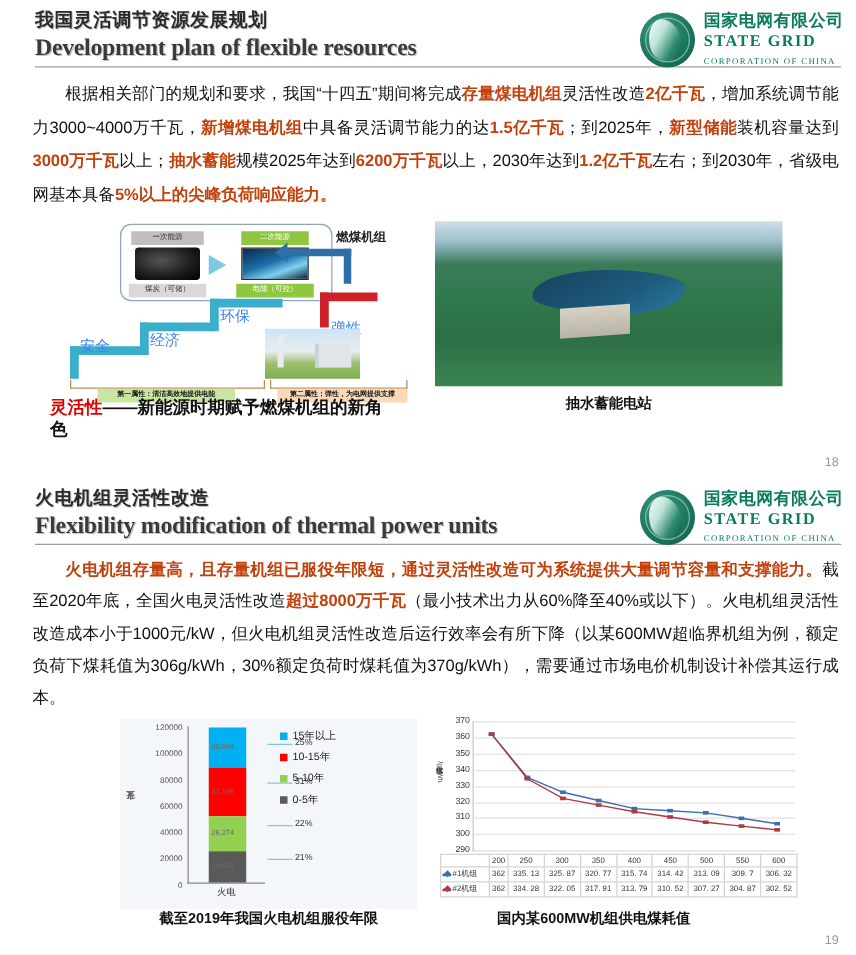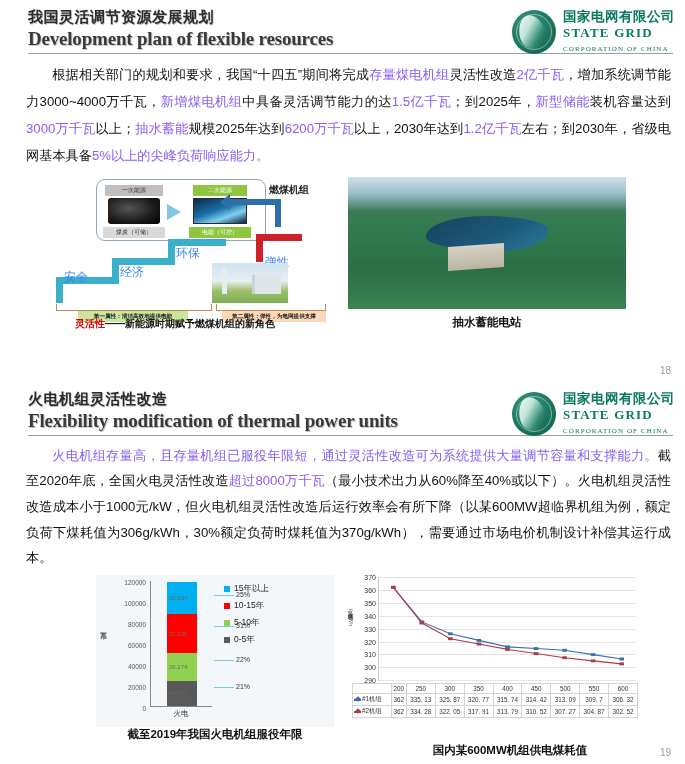--- a/index.html
+++ b/index.html
@@ -58,21 +58,21 @@
     font-size: 7px; color: #0b7a5e; letter-spacing: 1.1px;
     font-family: "Liberation Serif", "DejaVu Serif", serif; margin-top: 7px;
   }
 
   
   .para {
     margin: 10px 14px 0 26px; font-size: 13.2px; color: #111;
     line-height: 2.05; text-align: justify;
   }
   .para .ind { display: inline-block; width: 26px; }
-  .rd { color: #8b5cf6; font-weight: normal; }
+  .rd { color: #c2410c; font-weight: bold; }
 
   
   .figs1 { position: relative; margin-top: 6px; height: 170px; }
 
   .diag {
     position: absolute; left: 44px; top: 2px; width: 294px; height: 150px;
   }
   .diag-box {
     position: absolute; left: 52px; top: 2px; width: 170px; height: 62px;
     border: 1.2px solid #8ea7bd; border-radius: 9px; background: #fff;
@@ -142,21 +142,21 @@
     position: absolute; height: 7px; border: 1px solid #c08c54; border-top: none;
   }
   .attr {
     position: absolute; height: 11px; font-size: 5.6px; line-height: 11px;
     text-align: center; font-weight: bold; color: #1a1a1a;
   }
   .attr-1 { background: #c9e6a0; }
   .attr-2 { background: #fbd9b8; }
   .diag-cap {
     position: absolute; left: 40px; top: 142px; width: 270px;
-    font-size: 10px; font-weight: bold; color: #111; text-align: center;
+    font-size: 14px; font-weight: bold; color: #111; 
   }
   .diag-cap .k { color: #e00000; }
 
   .photo {
     position: absolute; left: 348px; top: 2px; width: 278px; height: 132px;
     background:
       radial-gradient(ellipse at 52% 46%, #1b4f6e 0%, #1b4f6e 9%, rgba(27,79,110,0) 11%),
       linear-gradient(180deg,#cfdfe8 0%, #9fc0cf 12%, #3c7a58 26%, #2f7a4c 46%, #2c6e46 70%, #3b8450 100%);
     overflow: hidden;
   }
@@ -504,17 +504,17 @@
               <td>310. 52</td>
               <td>307. 27</td>
               <td>304. 87</td>
               <td>302. 52</td>
             </tr>
           </tbody>
       </table>
     </div>
 
     <div class="chart-cap" style="left:96px;top:152px;width:238px;">截至2019年我国火电机组服役年限</div>
-    <div class="chart-cap" style="left:364px;top:152px;width:292px;margin-top:16px;">国内某600MW机组供电煤耗值</div>
+    <div class="chart-cap" style="left:329px;top:152px;width:292px;">国内某600MW机组供电煤耗值</div>
   </div>
 
   <div class="pageno">19</div>
 </div>
 
 </body></html>

